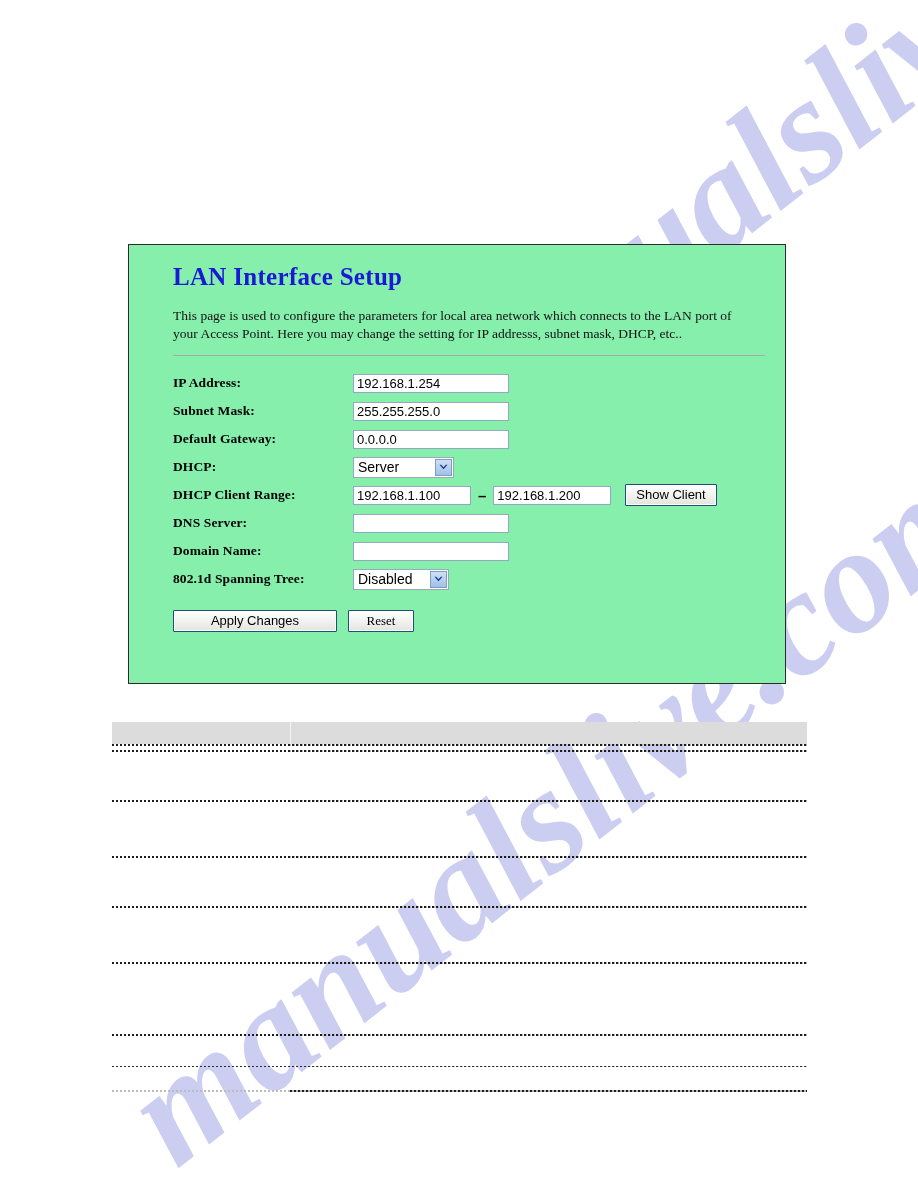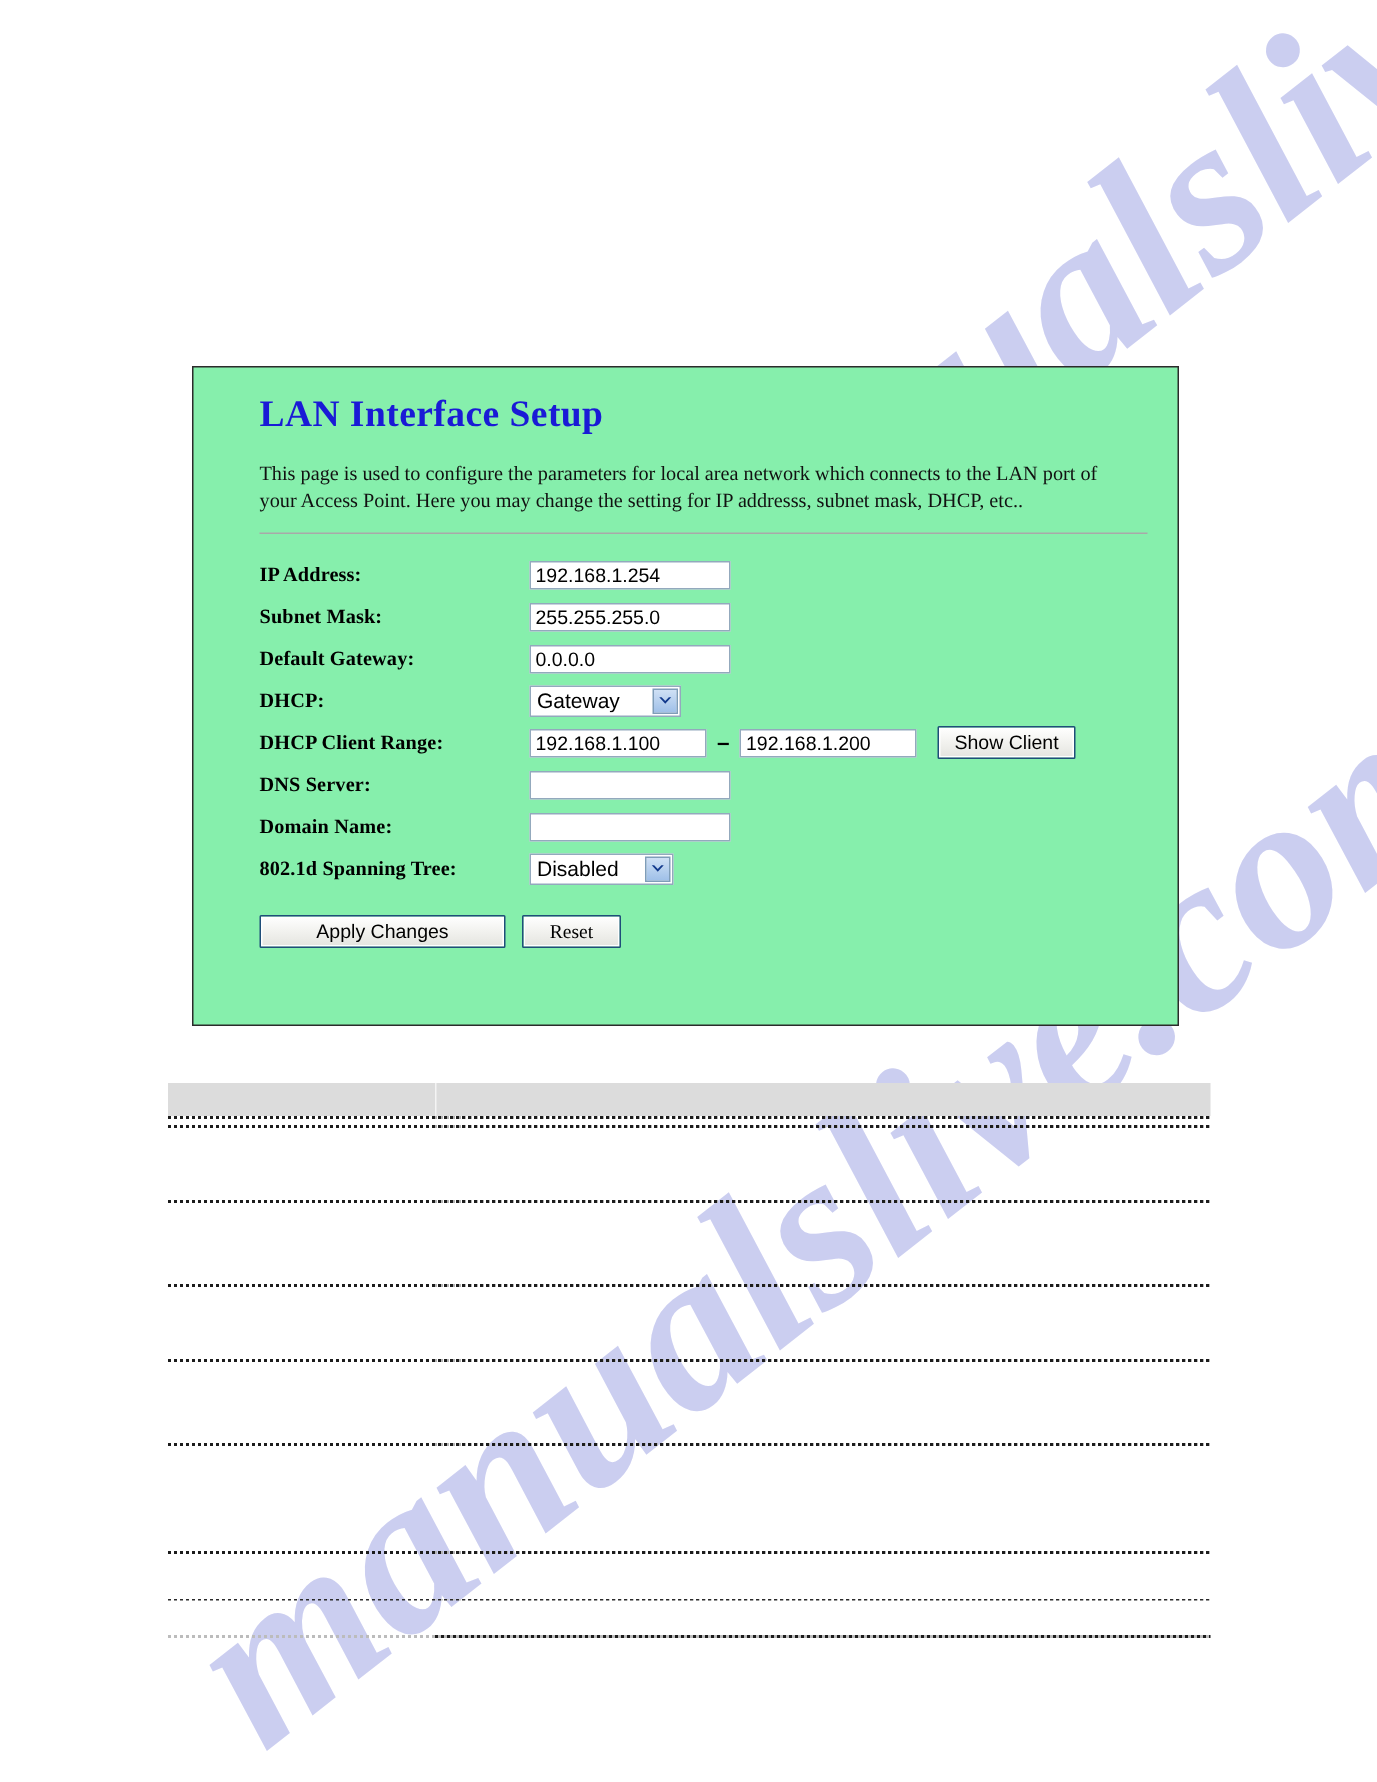--- a/index.html
+++ b/index.html
@@ -124,21 +124,21 @@
     border: 1px solid #93a9bd;
     background: #ffffff;
     font-family: "Liberation Sans", sans-serif;
     font-size: 13px;
     color: #000000;
     padding: 0 3px;
     box-sizing: border-box;
     outline: none;
     border-radius: 0;
   }
-  .tinput.w-long { width: 134px; }
+  .tinput.w-long { width: 156px; }
   .tinput.w-range { width: 118px; }
   .tinput.w-mac { width: 134px; }
 
   .range-dash {
     font-family: "Liberation Sans", sans-serif;
     font-size: 15px;
     font-weight: 700;
     color: #000000;
     margin: 0 7px;
     line-height: 1;
@@ -313,21 +313,21 @@
         <div class="row-label">Default Gateway:</div>
         <div class="row-field">
           <input class="tinput w-long" type="text" value="0.0.0.0" style="">
         </div>
       </div>
 
       <div class="row">
         <div class="row-label">DHCP:</div>
         <div class="row-field">
           <div class="xp-select w-dhcp">
-            <span class="sel-value">Gateway</span>
+            <span class="sel-value">Server</span>
             <span class="sel-arrow">
               <svg width="9" height="6" viewBox="0 0 9 6">
                   <path d="M0.5 0.8 L4.5 5.2 L8.5 0.8 L6.9 0.8 L4.5 3.3 L2.1 0.8 Z" fill="#12398c"></path>
                 </svg>
             </span>
           </div>
         </div>
       </div>
 
       <div class="row">

